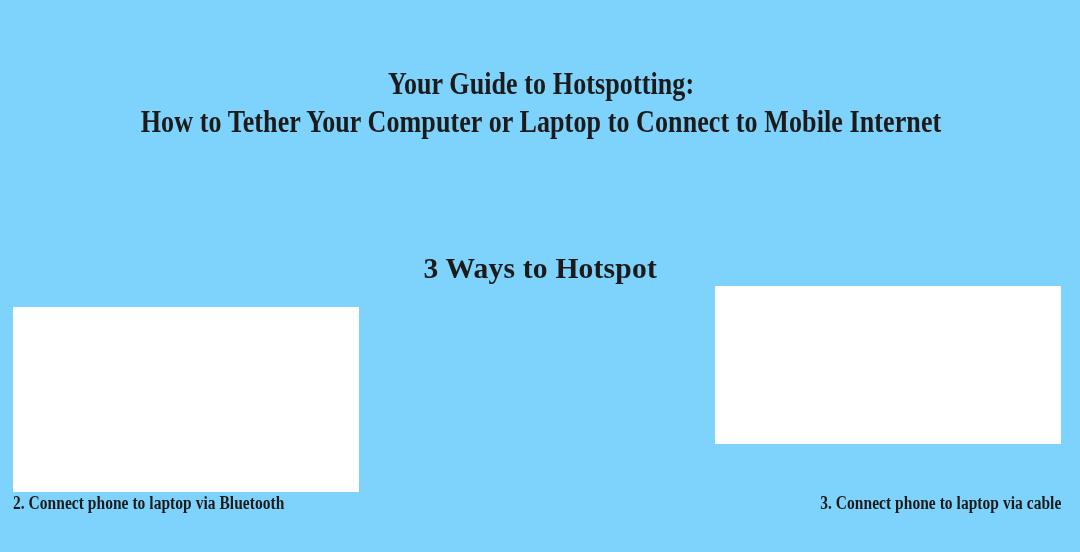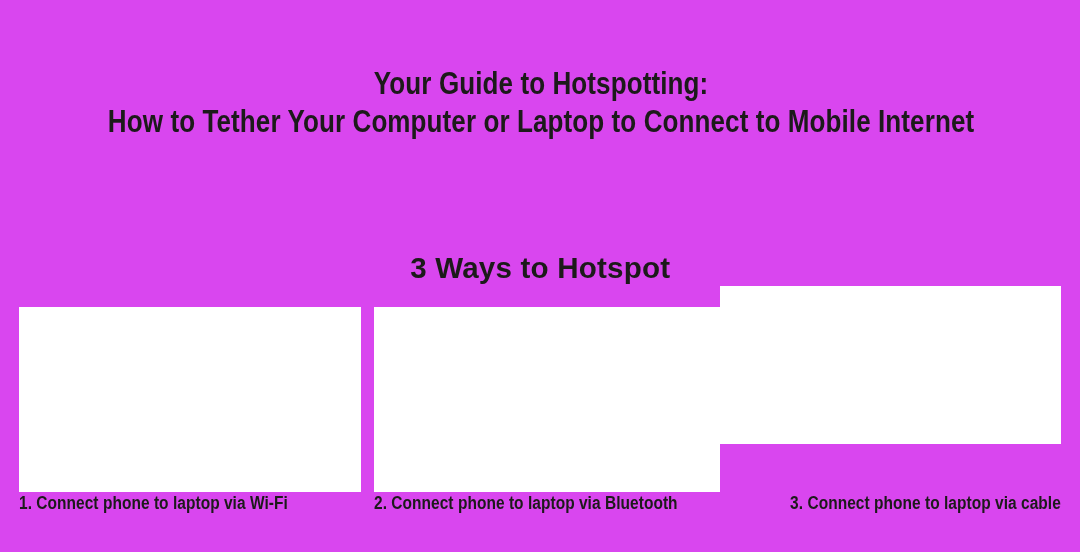--- a/index.html
+++ b/index.html
@@ -14,21 +14,22 @@
     overflow: hidden;
     font-family: "Liberation Sans", "DejaVu Sans", sans-serif;
     color: #1c1a1a;
     -webkit-font-smoothing: antialiased;
   }
 
   .page {
     position: relative;
     width: 1080px;
     height: 552px;
-    background: #d946ef;
+    background: #7dd3fc;
+    font-family: Liberation Serif, serif;
   }
 
   
   .article-title {
     position: absolute;
     left: 0;
     top: 44px;
     width: 1080px;
     text-align: center;
     font-weight: bold;
@@ -111,24 +112,20 @@
 
   <h1 class="article-title">
     <span class="title-line">Your Guide to Hotspotting:</span>
     <span class="title-line">How to Tether Your Computer or Laptop to Connect to Mobile Internet</span>
   </h1>
 
   <h2 class="section-heading">3 Ways to Hotspot</h2>
 
   <div class="methods-row">
 
-    <div class="method-item item-1">
-      <div class="method-figure"></div>
-      <div class="method-caption">1. Connect phone to laptop via Wi-Fi</div>
-    </div>
 
     <div class="method-item item-2">
       <div class="method-figure"></div>
       <div class="method-caption">2. Connect phone to laptop via Bluetooth</div>
     </div>
 
     <div class="method-item item-3">
       <div class="method-figure"></div>
       <div class="method-caption">3. Connect phone to laptop via cable</div>
     </div>

